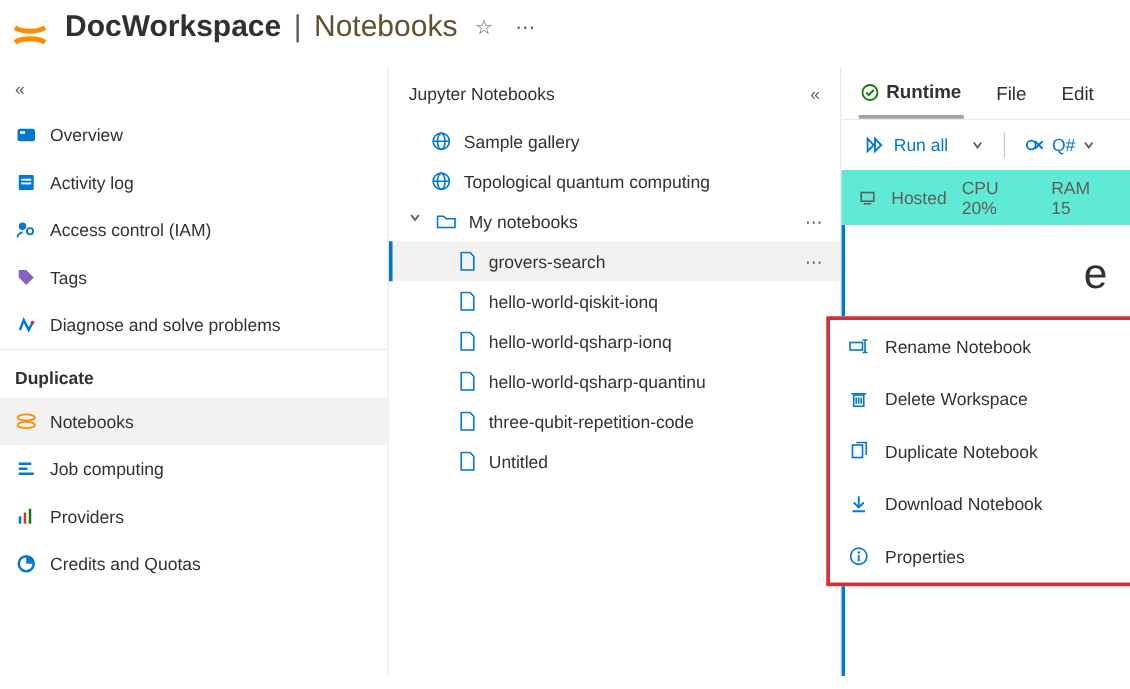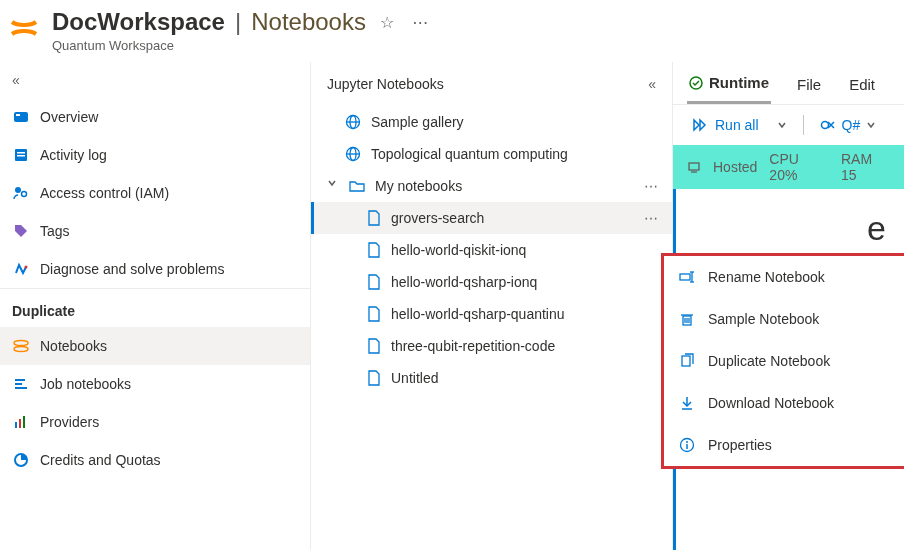--- a/index.html
+++ b/index.html
@@ -67,21 +67,20 @@
       </svg>
   </div>
   <div class="title-block">
     <div class="title-line">
       <span class="title-main">DocWorkspace</span>
       <span class="title-sep">|</span>
       <span class="title-sub">Notebooks</span>
       <button class="star-btn">☆</button>
       <button class="more-btn">⋯</button>
     </div>
-    <div class="subtitle">Quantum Workspace</div>
   </div>
 </div>
 
 <div class="layout">
 
   <div class="col-nav">
     <div class="search-row">
       <button class="collapse-btn">«</button>
     </div>
     <div class="nav-list">
@@ -144,21 +143,21 @@
         <span>Notebooks</span>
       </div>
       <div class="nav-item">
         <span class="icon">
             <svg width="16" height="16" viewBox="0 0 16 16">
               <rect x="2" y="3" width="10" height="2" fill="#0078d4"></rect>
               <rect x="2" y="7" width="7" height="2" fill="#0078d4"></rect>
               <rect x="2" y="11" width="12" height="2" fill="#0078d4"></rect>
             </svg>
           </span>
-        <span>Job notebooks</span>
+        <span>Job computing</span>
       </div>
       <div class="nav-item">
         <span class="icon">
             <svg width="16" height="16" viewBox="0 0 16 16">
               <rect x="2" y="8" width="2" height="6" fill="#0078d4"></rect>
               <rect x="6" y="5" width="2" height="9" fill="#d13438"></rect>
               <rect x="10" y="2" width="2" height="12" fill="#107c10"></rect>
             </svg>
           </span>
         <span>Providers</span>
@@ -352,21 +351,21 @@
   <div class="ctx-item">
     <span class="icon">
         <svg width="16" height="16" viewBox="0 0 16 16">
           <rect x="4" y="5" width="8" height="9" fill="none" stroke="#0078d4" stroke-width="1.3"></rect>
           <line x1="2" y1="4" x2="14" y2="4" stroke="#0078d4" stroke-width="1.3"></line>
           <line x1="6" y1="7" x2="6" y2="12" stroke="#0078d4" stroke-width="1.3"></line>
           <line x1="8" y1="7" x2="8" y2="12" stroke="#0078d4" stroke-width="1.3"></line>
           <line x1="10" y1="7" x2="10" y2="12" stroke="#0078d4" stroke-width="1.3"></line>
         </svg>
       </span>
-    <span>Sample Notebook</span>
+    <span>Delete Workspace</span>
   </div>
   <div class="ctx-item">
     <span class="icon">
         <svg width="16" height="16" viewBox="0 0 16 16">
           <rect x="3" y="3" width="8" height="10" fill="none" stroke="#0078d4" stroke-width="1.3"></rect>
           <path d="M6 1h8v10" fill="none" stroke="#0078d4" stroke-width="1.3"></path>
         </svg>
       </span>
     <span>Duplicate Notebook</span>
   </div>

